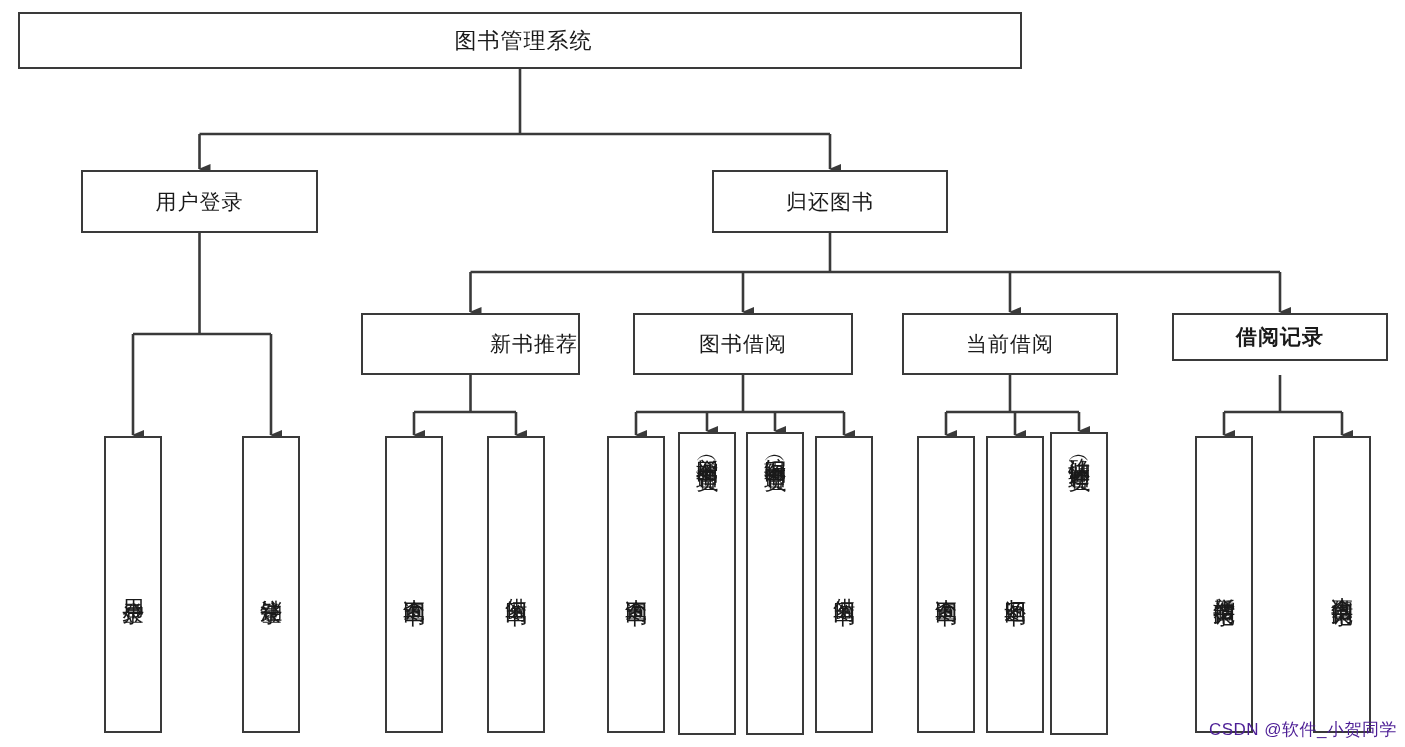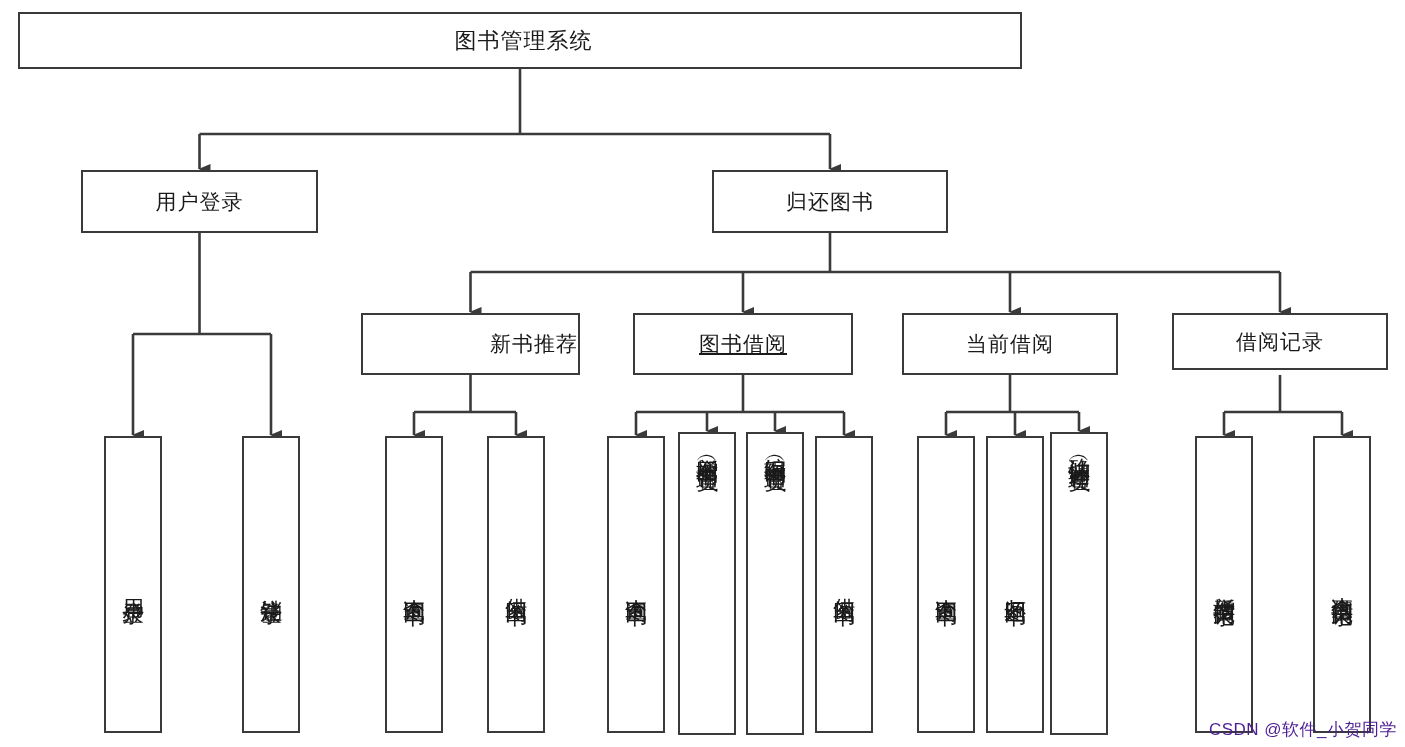--- a/index.html
+++ b/index.html
@@ -120,27 +120,27 @@
       </div>
       <div class="node horizontal" style="left: 81px; top: 170px; width: 237px; height: 63px;">
         <span>用户登录</span>
       </div>
       <div class="node horizontal" style="left: 712px; top: 170px; width: 236px; height: 63px;">
         <span>归还图书</span>
       </div>
       <div class="node horizontal" style="left: 361px; top: 313px; width: 219px; height: 62px; justify-content: flex-end;">
         <span>新书推荐</span>
       </div>
-      <div class="node horizontal" style="left: 633px; top: 313px; width: 220px; height: 62px; text-decoration: underline;">
+      <div class="node horizontal" style="left: 633px; top: 313px; width: 220px; height: 62px;">
         <span>图书借阅</span>
       </div>
       <div class="node horizontal" style="left: 902px; top: 313px; width: 216px; height: 62px; text-align: right;">
         <span>当前借阅</span>
       </div>
-      <div class="node horizontal" style="left: 1172px; top: 313px; width: 216px; height: 57px;">
+      <div class="node horizontal" style="left: 1172px; top: 313px; width: 216px; height: 48px; font-weight: bold;">
         <span>借阅记录</span>
       </div>
       <div class="node vertical" style="left: 104px; top: 436px; width: 58px; height: 297px;">
         <span>用户登录</span>
       </div>
       <div class="node vertical" style="left: 242px; top: 436px; width: 58px; height: 297px;">
         <span>注销登录</span>
       </div>
       <div class="node vertical" style="left: 385px; top: 436px; width: 58px; height: 297px;">
         <span>查询图书</span>

